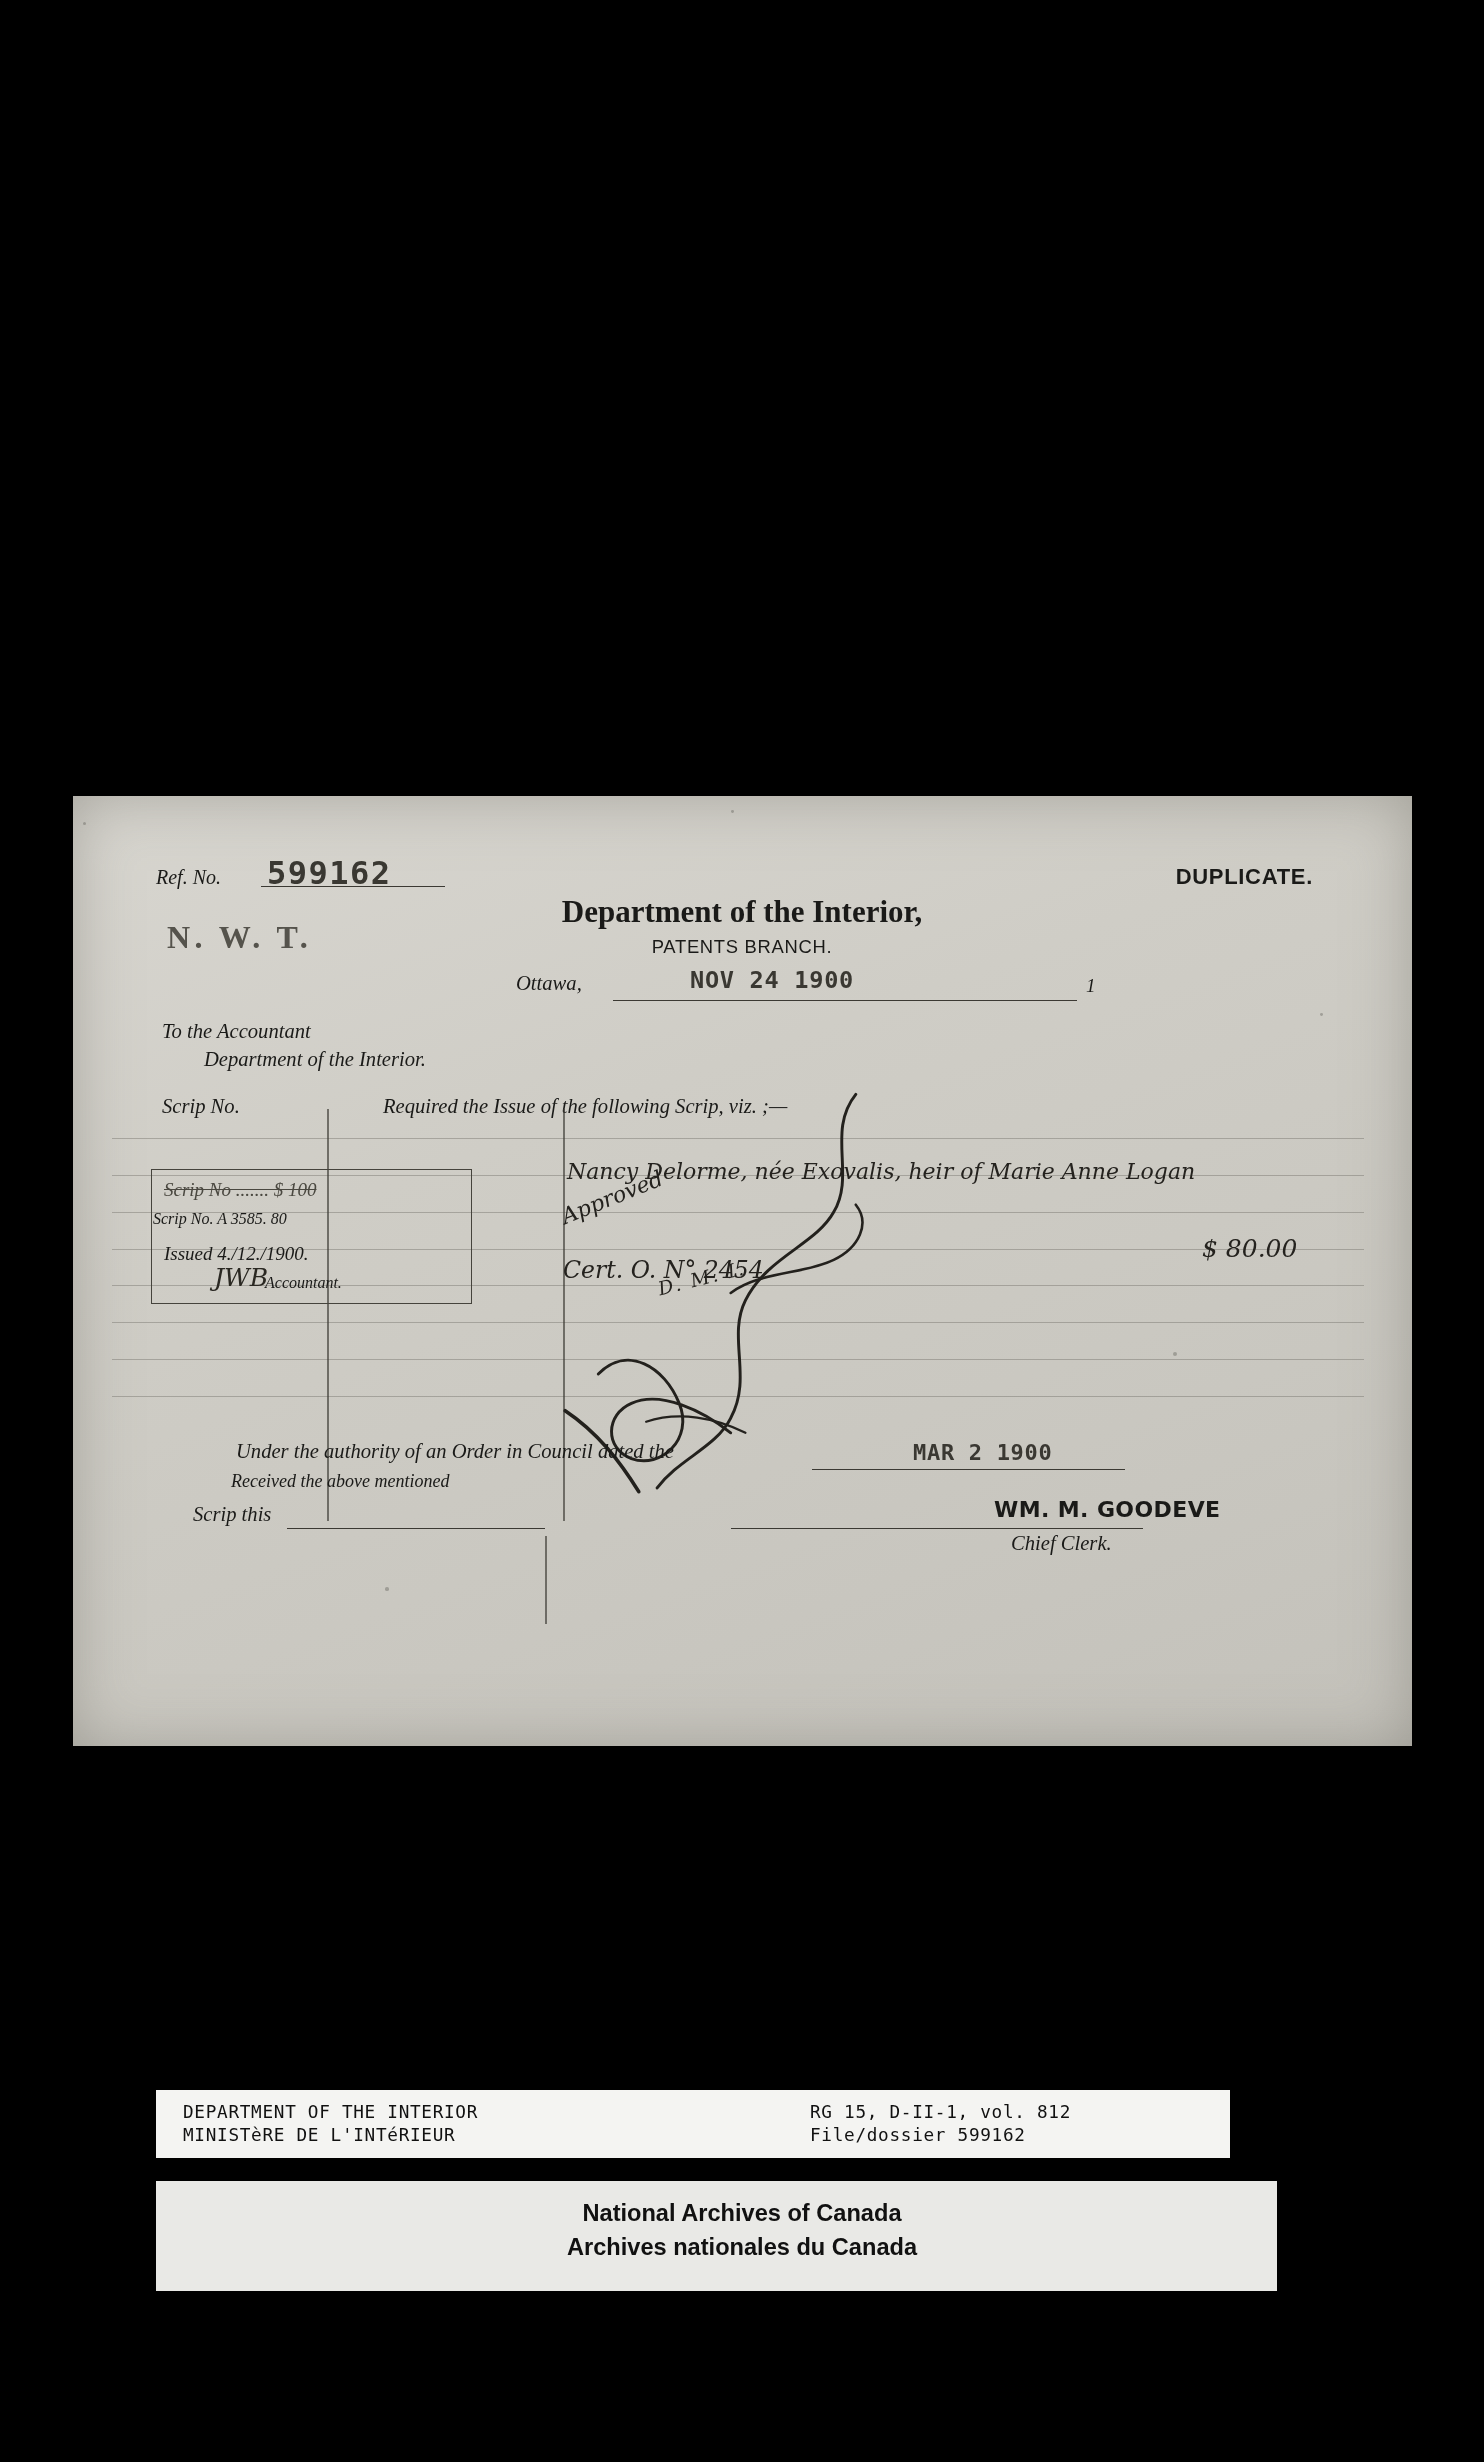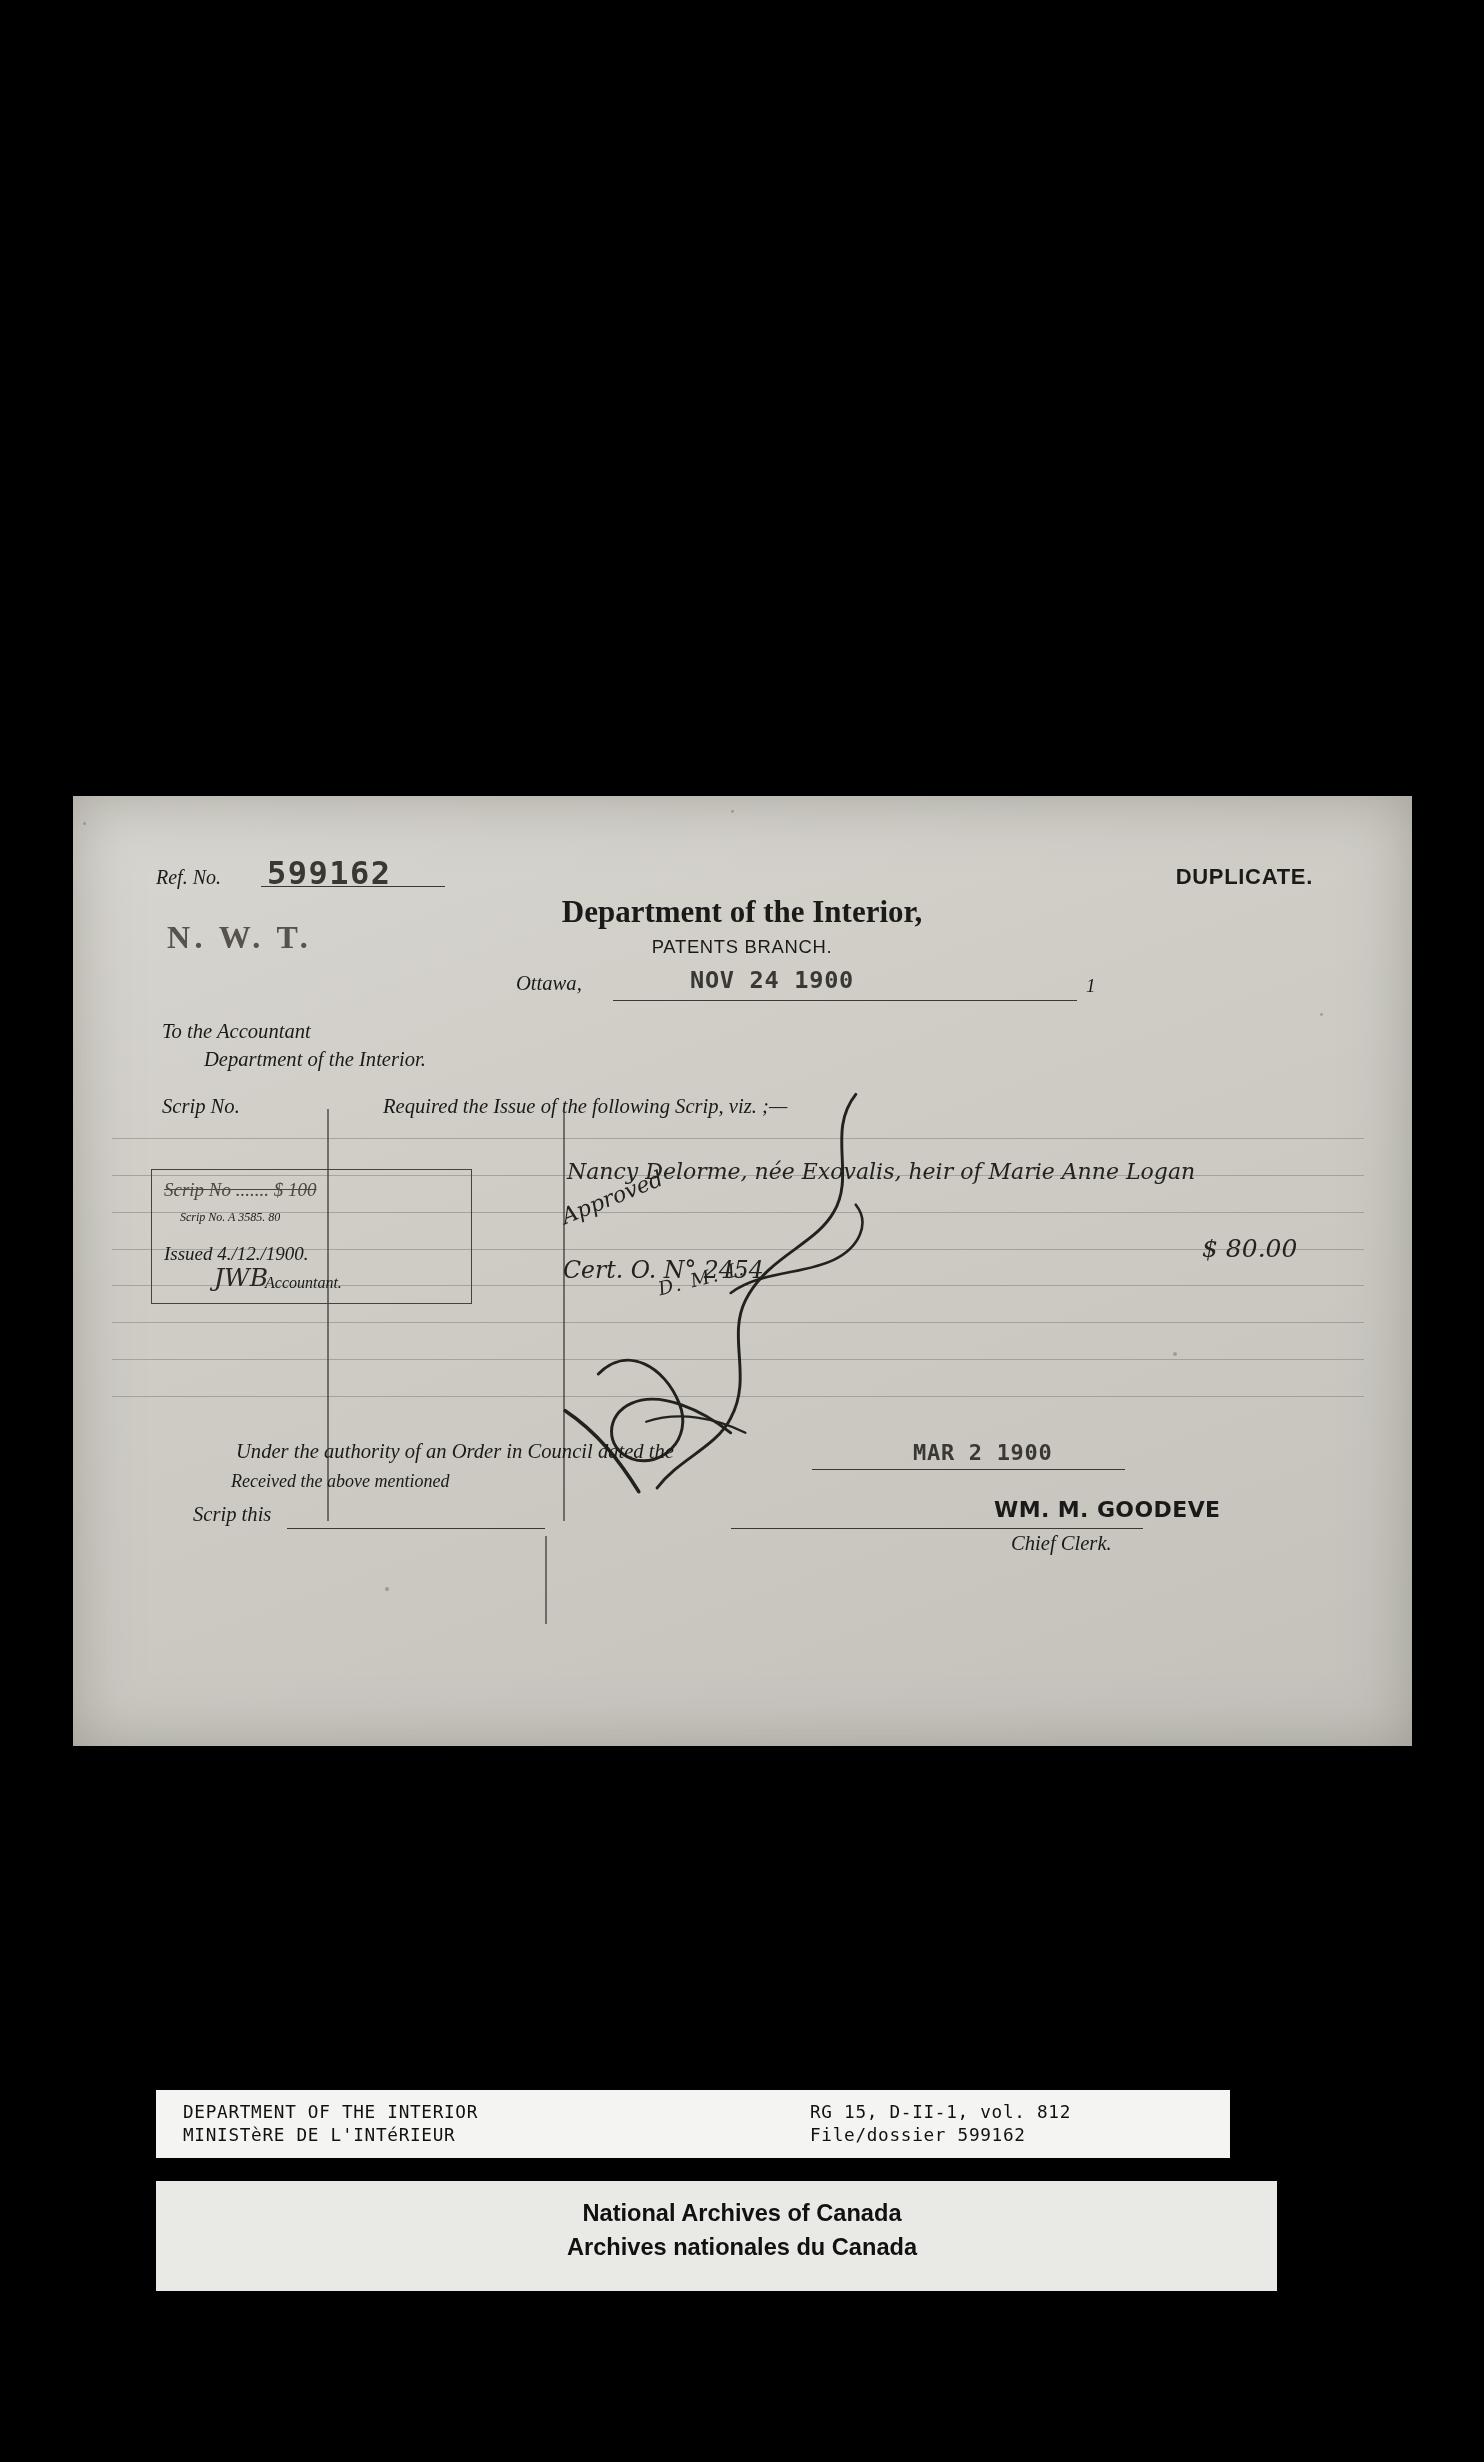--- a/index.html
+++ b/index.html
@@ -91,21 +91,21 @@
   #required-text  { left: 315px; top: 303px;  font-size: 20.6px; }
 
   
   #ledger-box {
     position: absolute;
     left: 83px; top: 377px;
     width: 319px; height: 133px;
     border: 1.5px solid #45433c;
   }
   #ledger-l1 { left: 96px; top: 387px; font-size: 19px; text-decoration: line-through; color:#4a4840; }
-  #ledger-l2 { left: 112px; top: 418px; font-size: 12px; }
+  #ledger-l2 { left: 85px; top: 418px; font-size: 16px; }
   #ledger-l3 { left: 96px; top: 451px; font-size: 19px; }
   #ledger-sig { left: 197px; top: 482px; font-size: 16px; }
   #ledger-scribble { left: 146px; top: 471px; font-size: 25px; color:#2a2822; }
 
   #vert-line1 { position:absolute; left: 259px; top: 317px; width: 1.5px; height: 412px; background: rgba(60,58,52,0.65); }
   #vert-line2 { position:absolute; left: 495px; top: 317px; width: 1.5px; height: 412px; background: rgba(60,58,52,0.65); }
   #vert-line3 { position:absolute; left: 477px; top: 744px; width: 1.5px; height: 88px; background: rgba(60,58,52,0.65); }
 
   #name-line      { left: 499px; top: 367px; font-size: 22px; }
   #amount         { left: 1134px; top: 442px; font-size: 25px; }

